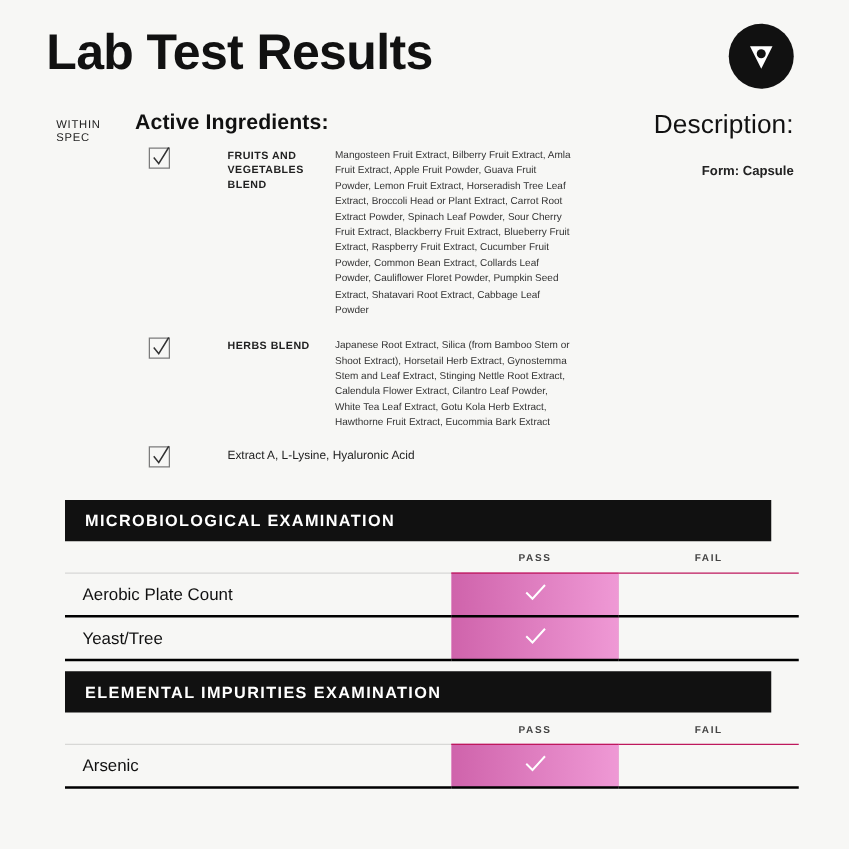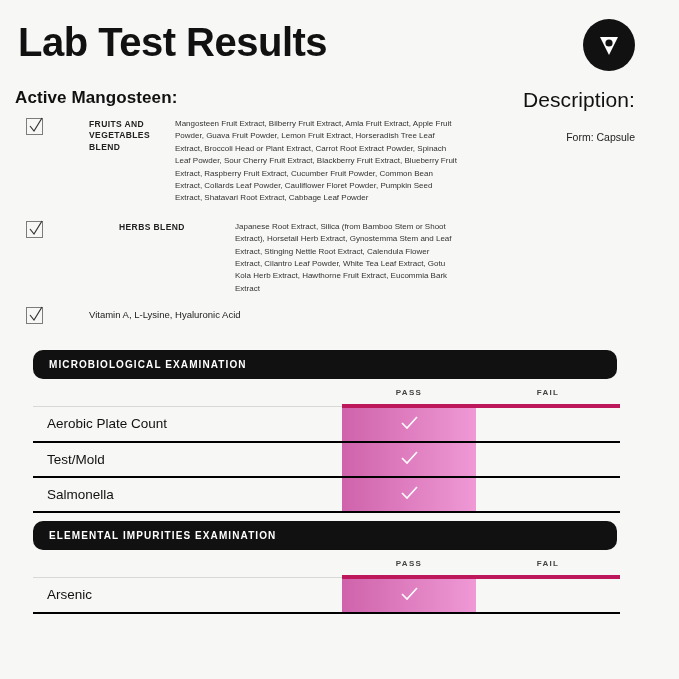--- a/index.html
+++ b/index.html
@@ -12,21 +12,21 @@
     background: #f7f7f5;
     font-family: "Liberation Sans", sans-serif;
     color: #1a1a1a;
     overflow: hidden;
   }
   .page {
     position: relative;
     width: 679px;
     height: 679px;
     box-sizing: border-box;
-    padding: 22px 44px 0 15px;
+    padding: 22px 44px 0 34px;
   }
 
   
   .header {
     position: relative;
     height: 58px;
   }
   .title {
     font-size: 40px;
     font-weight: bold;
@@ -90,20 +90,21 @@
     font-size: 21px;
     font-weight: normal;
     color: #111;
     margin: 0 0 18px 0;
     letter-spacing: 0.1px;
   }
   .desc-line {
     font-size: 10.5px;
     color: #222;
     line-height: 1.5;
+    font-weight: bold;
   }
 
   
   .ing-row {
     display: flex;
     margin-bottom: 12px;
   }
   .ing-check {
     width: 74px;
     flex: 0 0 74px;
@@ -148,44 +149,43 @@
     padding-top: 2px;
     font-weight: normal;
   }
   .rows-wrap { padding-left: 74px; }
 
   
   .tables { margin-top: 14px; padding: 0 18px 0 18px; }
   .section-bar {
     background: #111;
     color: #fff;
-    font-size: 10px;
+    font-size: 13px;
     font-weight: bold;
     letter-spacing: 1.1px;
     padding: 9px 0 9px 16px;
     text-transform: uppercase;
-    border-radius: 10px;
   }
   table.results {
     width: 100%;
     border-collapse: collapse;
     table-layout: fixed;
   }
   table.results col.c-name { width: 309px; }
   table.results col.c-pass { width: 134px; }
   table.results col.c-fail { width: 144px; }
   table.results th {
     font-size: 8px;
     letter-spacing: 1.3px;
     font-weight: bold;
     color: #444;
     text-transform: uppercase;
     padding: 9px 0 7px 0;
     text-align: center;
-    border-bottom: 4px solid #be185d;
+    border-bottom: 1px solid #be185d;
     background: transparent;
   }
   table.results th.left {
     text-align: left;
     border-bottom: 1px solid #d8d8d6;
   }
   table.results td {
     border-bottom: 2px solid #000000;
     height: 31px;
     vertical-align: middle;
@@ -211,59 +211,65 @@
     <h1 class="title">Lab Test Results</h1>
     <div class="logo">
       <svg width="30" height="30" viewBox="0 0 30 30">
         <polygon points="6,7 24,7 15,25" fill="#ffffff"></polygon>
         <circle cx="15" cy="13" r="3.6" fill="#111111"></circle>
       </svg>
     </div>
   </div>
 
   <div class="topgrid">
+    <div class="col-spec">
+      <div class="within-spec">
+        <span>WITHIN</span><br>
+        <span>SPEC</span>
+      </div>
+    </div>
 
     <div class="col-ing">
-      <div class="active-head">Active Mangosteen:</div>
+      <div class="active-head">Active Ingredients:</div>
 
       <div class="rows-wrap">
 
         <div class="ing-row" style="margin-bottom:16px;">
           <div class="ing-check">
             <span class="checkbox">
               <svg width="16" height="20" viewBox="0 0 16 20">
                 <path d="M2 10 L6 15 L14 2" stroke="#333" stroke-width="1.2" fill="none"></path>
               </svg>
             </span>
           </div>
           <div class="ing-name">FRUITS AND VEGETABLES BLEND</div>
           <div class="ing-list">Mangosteen Fruit Extract, Bilberry Fruit Extract, Amla Fruit Extract, Apple Fruit Powder, Guava Fruit Powder, Lemon Fruit Extract, Horseradish Tree Leaf  Extract, Broccoli Head or Plant Extract, Carrot Root Extract Powder, Spinach Leaf Powder, Sour Cherry Fruit Extract, Blackberry Fruit Extract, Blueberry Fruit Extract, Raspberry Fruit Extract, Cucumber Fruit Powder, Common Bean Extract, Collards Leaf Powder, Cauliflower Floret Powder, Pumpkin Seed Extract, Shatavari Root Extract, Cabbage Leaf Powder</div>
         </div>
 
-        <div class="ing-row" style="gap:30px;">
+        <div class="ing-row" style="">
           <div class="ing-check">
             <span class="checkbox">
               <svg width="16" height="20" viewBox="0 0 16 20">
                 <path d="M2 10 L6 15 L14 2" stroke="#333" stroke-width="1.2" fill="none"></path>
               </svg>
             </span>
           </div>
           <div class="ing-name">HERBS BLEND</div>
           <div class="ing-list">Japanese Root Extract, Silica (from Bamboo Stem or Shoot Extract), Horsetail Herb Extract, Gynostemma Stem and Leaf Extract, Stinging Nettle Root Extract, Calendula Flower Extract, Cilantro Leaf Powder, White Tea Leaf Extract, Gotu Kola Herb Extract, Hawthorne Fruit Extract, Eucommia Bark Extract</div>
         </div>
 
         <div class="ing-row">
           <div class="ing-check">
             <span class="checkbox">
               <svg width="16" height="20" viewBox="0 0 16 20">
                 <path d="M2 10 L6 15 L14 2" stroke="#333" stroke-width="1.2" fill="none"></path>
               </svg>
             </span>
           </div>
-          <div class="ing-simple">Vitamin A, L-Lysine, Hyaluronic Acid</div>
+          <div class="ing-simple">Extract A, L-Lysine, Hyaluronic Acid</div>
         </div>
 
       </div>
     </div>
 
     <div class="col-desc">
       <div class="desc-head">Description:</div>
       <div class="desc-line">Form: Capsule</div>
     </div>
   </div>
@@ -290,32 +296,21 @@
           <td class="cell" style="background:linear-gradient(90deg,#cf63ab,#ef99d5);">
             <span class="tick">
               <svg width="17" height="14" viewBox="0 0 17 14">
                   <path d="M1 7 L6 12 L16 1" stroke="#ffffff" stroke-width="1.6" fill="none"></path>
                 </svg>
             </span>
           </td>
           <td class="cell"></td>
         </tr>
         <tr>
-          <td class="name">Test/Mold</td>
-          <td class="cell" style="background:linear-gradient(90deg,#cf63ab,#ef99d5);">
-            <span class="tick">
-              <svg width="17" height="14" viewBox="0 0 17 14">
-                  <path d="M1 7 L6 12 L16 1" stroke="#ffffff" stroke-width="1.6" fill="none"></path>
-                </svg>
-            </span>
-          </td>
-          <td class="cell"></td>
-        </tr>
-        <tr>
-          <td class="name">Salmonella</td>
+          <td class="name">Yeast/Tree</td>
           <td class="cell" style="background:linear-gradient(90deg,#cf63ab,#ef99d5);">
             <span class="tick">
               <svg width="17" height="14" viewBox="0 0 17 14">
                   <path d="M1 7 L6 12 L16 1" stroke="#ffffff" stroke-width="1.6" fill="none"></path>
                 </svg>
             </span>
           </td>
           <td class="cell"></td>
         </tr>
       </tbody>

